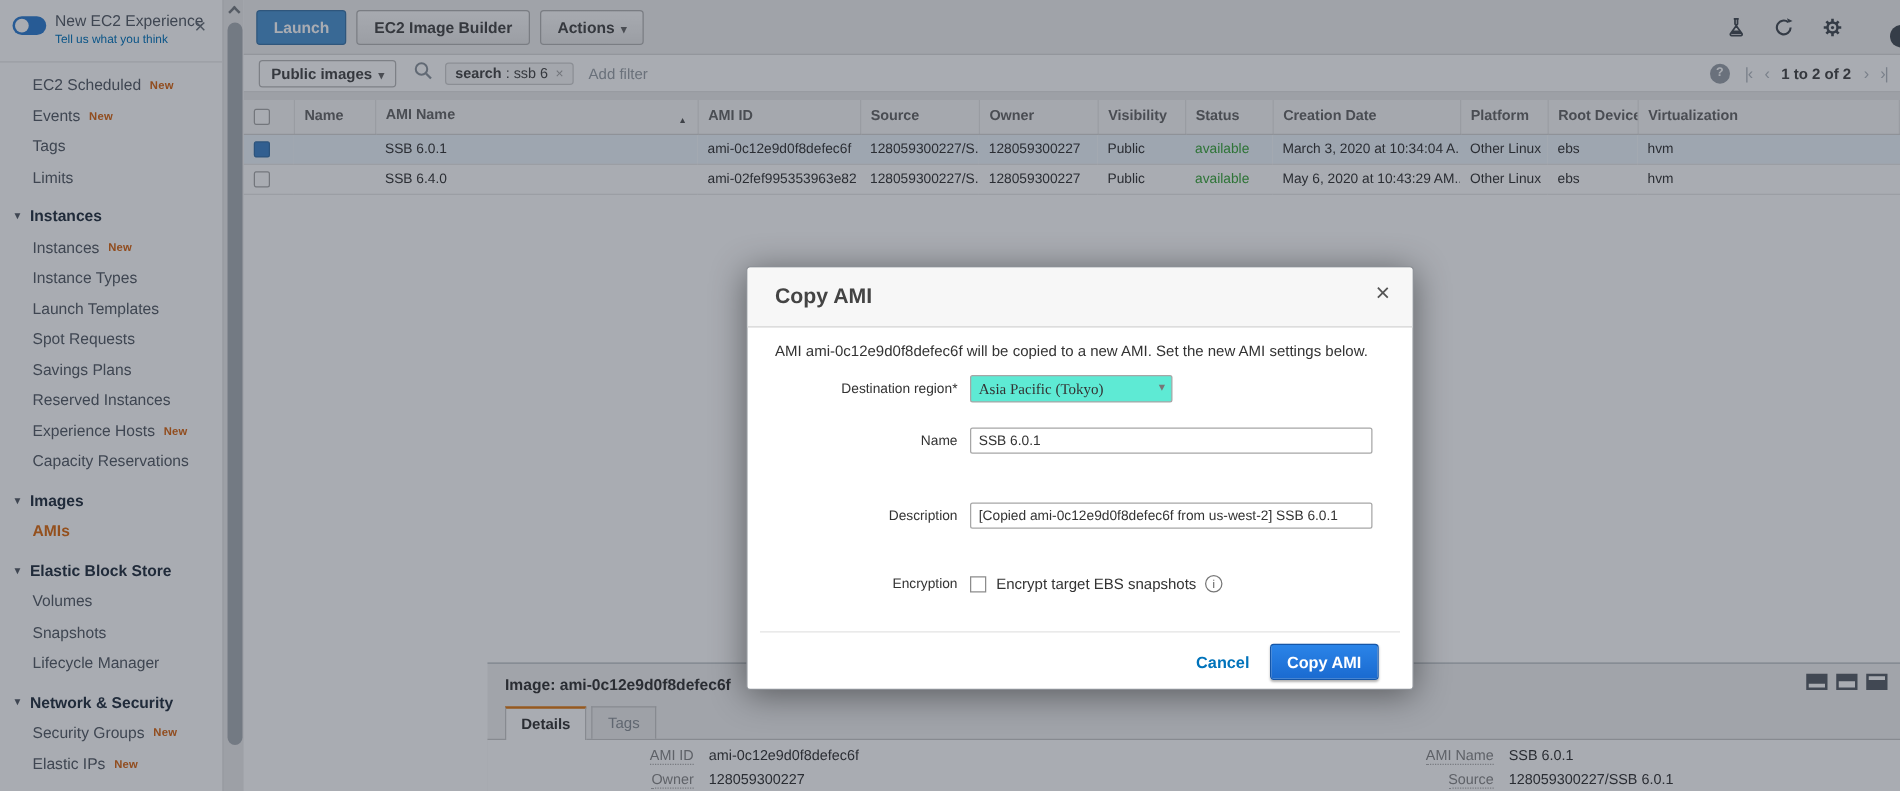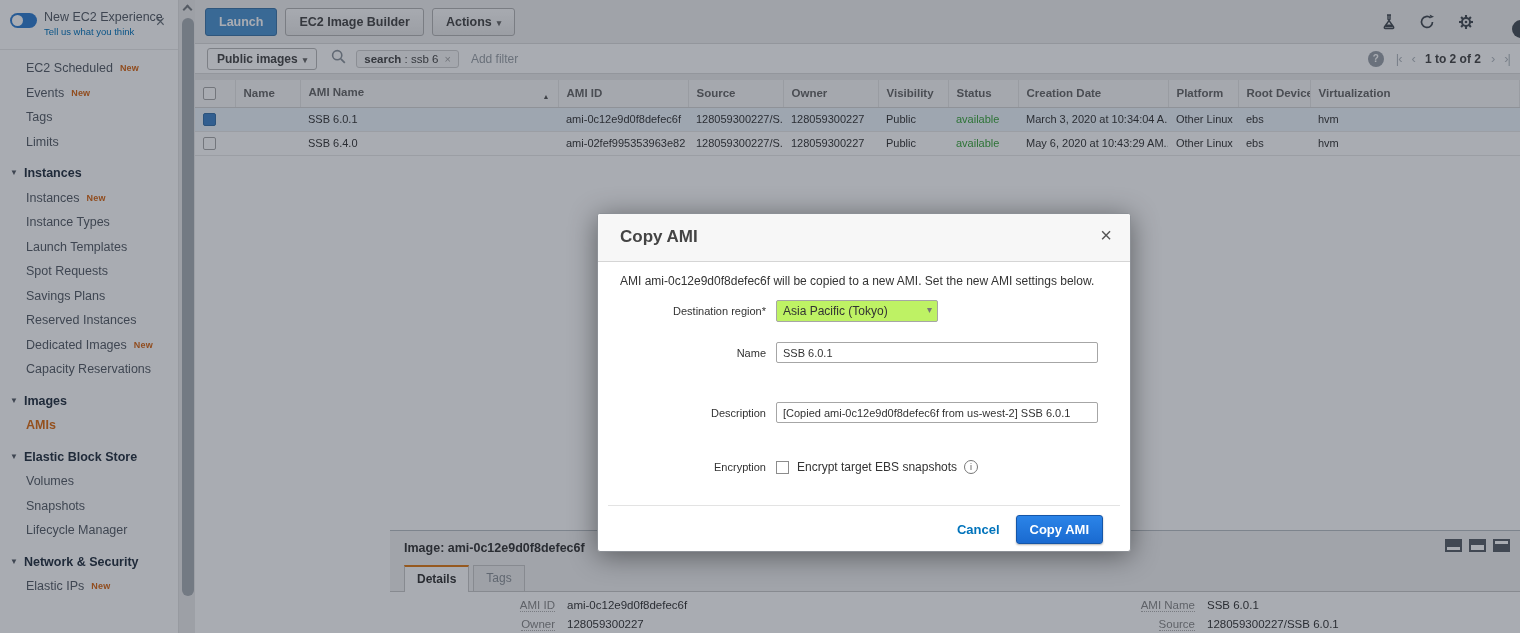--- a/index.html
+++ b/index.html
@@ -89,21 +89,21 @@
   .modal-header{height:48px;background:#f7f7f7;border-bottom:1px solid #d5d5d5;position:relative;}
   .modal-title{position:absolute;left:22px;top:13px;font-size:17px;font-weight:bold;color:#444;}
   .modal-close{position:absolute;right:18px;top:10px;font-size:20px;color:#555;cursor:pointer;}
   .modal-intro{position:absolute;left:22px;right:22px;top:60px;font-size:12px;color:#333;}
   .form-row{position:absolute;left:22px;display:flex;align-items:center;}
   .r-dest{top:86px;}
   .r-name{top:128px;}
   .r-desc{top:188px;}
   .r-enc{top:246px;}
   .f-label{width:146px;text-align:right;font-size:11px;font-weight:normal;color:#333;margin-right:10px;flex-shrink:0;}
-  .selectbox{width:162px;height:22px;border:1px solid #a6a6a6;border-radius:2px;font-size:12px;color:#333;padding:3px 16px 13px 6px;position:relative;background:#bef264;cursor:pointer;white-space:nowrap;overflow:hidden;}
+  .selectbox{width:162px;height:22px;border:1px solid #a6a6a6;border-radius:2px;font-size:12px;color:#333;padding:3px 16px 13px 6px;position:relative;background:#5eead4;cursor:pointer;white-space:nowrap;overflow:hidden;font-family:Liberation Serif, serif;}
   .selectbox .chev{position:absolute;right:5px;top:3px;font-size:10px;color:#777;}
   .text-input{width:322px;height:21px;border:1px solid #a6a6a6;border-radius:2px;font-size:11px;color:#333;padding:0 6px;font-family:"Liberation Sans",sans-serif;}
   .enc-box{width:13px;height:13px;border:1px solid #8c8c8c;background:#fff;margin-right:8px;cursor:pointer;flex-shrink:0;}
   .enc-label{font-size:12px;color:#333;}
   .info-icon{width:14px;height:14px;border:1px solid #777;border-radius:50%;font-size:9px;color:#555;text-align:center;line-height:12px;margin-left:7px;font-style:normal;cursor:pointer;}
   .mdivider{position:absolute;left:10px;right:10px;top:291px;border-top:1px solid #e3e3e3;}
   .modal-footer{position:absolute;right:27px;top:292px;height:46px;display:flex;align-items:center;}
   .cancel-link{color:#0073bb;font-weight:bold;font-size:13px;margin-right:16px;cursor:pointer;}
   .submit-btn{background:linear-gradient(#2b84e8,#1a6ad0);border:1px solid #1556a8;color:#fff;font-weight:bold;font-size:13px;padding:6px 13px;border-radius:3px;box-shadow:0 1px 2px rgba(0,0,0,.3);cursor:pointer;}
 </style>
@@ -129,32 +129,33 @@
       <div class="sb-item"><span class="lbl">Tags</span></div>
       <div class="sb-item"><span class="lbl">Limits</span></div>
 
       <div class="sb-section"><span class="arrow">▼</span><span>Instances</span></div>
       <div class="sb-item"><span class="lbl">Instances</span><span class="new-badge">New</span></div>
       <div class="sb-item"><span class="lbl">Instance Types</span></div>
       <div class="sb-item"><span class="lbl">Launch Templates</span></div>
       <div class="sb-item"><span class="lbl">Spot Requests</span></div>
       <div class="sb-item"><span class="lbl">Savings Plans</span></div>
       <div class="sb-item"><span class="lbl">Reserved Instances</span></div>
-      <div class="sb-item"><span class="lbl">Dedicated Images</span><span class="new-badge">New</span></div>
+      <div class="sb-item"><span class="lbl">Experience Hosts</span><span class="new-badge">New</span></div>
       <div class="sb-item"><span class="lbl">Capacity Reservations</span></div>
 
       <div class="sb-section"><span class="arrow">▼</span><span>Images</span></div>
       <div class="sb-item active"><span class="lbl">AMIs</span></div>
 
       <div class="sb-section"><span class="arrow">▼</span><span>Elastic Block Store</span></div>
       <div class="sb-item"><span class="lbl">Volumes</span></div>
       <div class="sb-item"><span class="lbl">Snapshots</span></div>
       <div class="sb-item"><span class="lbl">Lifecycle Manager</span></div>
 
       <div class="sb-section"><span class="arrow">▼</span><span>Network &amp; Security</span></div>
+      <div class="sb-item"><span class="lbl">Security Groups</span><span class="new-badge">New</span></div>
       <div class="sb-item"><span class="lbl">Elastic IPs</span><span class="new-badge">New</span></div>
     </div>
   </div>
 
   <div class="scrollbar">
     <div class="scroll-up"></div>
     <div class="scroll-thumb"></div>
   </div>
 
   <div class="main">

